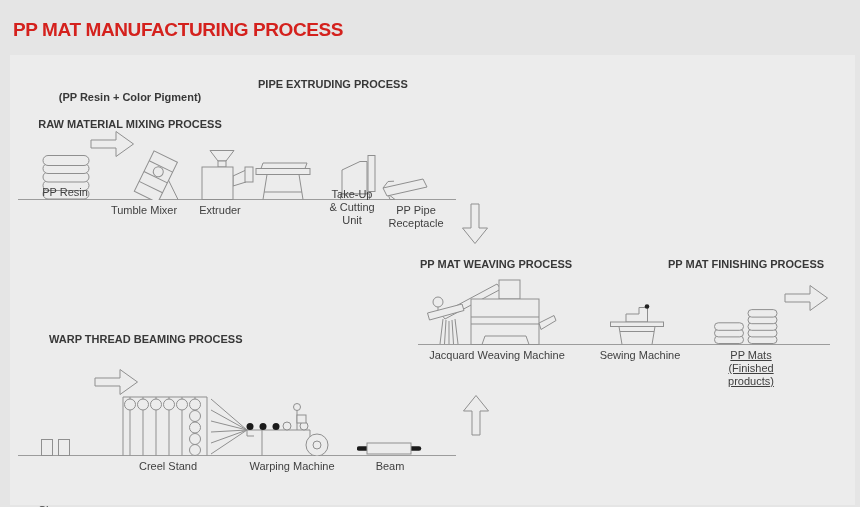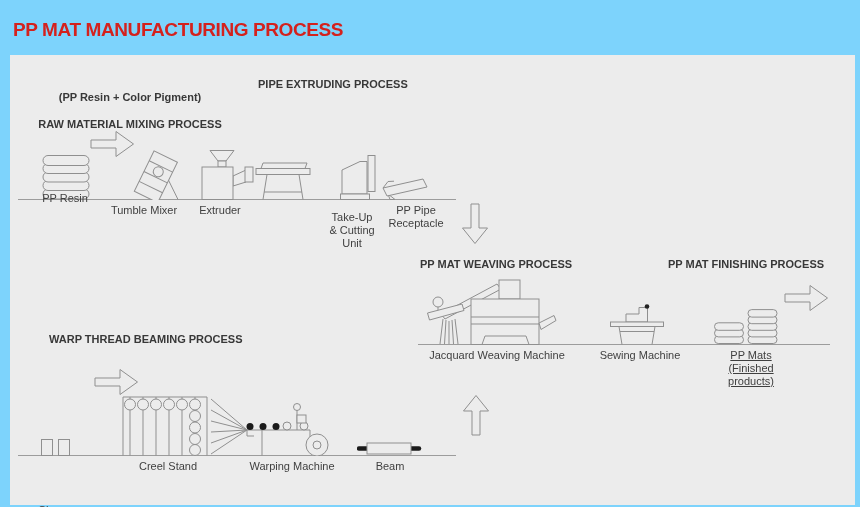--- a/index.html
+++ b/index.html
@@ -1,16 +1,16 @@
 <!DOCTYPE html>
 <html><head>
 <meta charset="utf-8">
 <style>
   html,body{margin:0;padding:0;background:#fff;}
-  #canvas{position:relative;width:860px;height:507px;background:#7dd3fc;overflow:hidden;
+  #canvas{position:relative;width:860px;height:507px;background:#e5e5e5;overflow:hidden;
           font-family:"Liberation Sans","DejaVu Sans",sans-serif;}
   .abs{position:absolute;}
   #panel{left:10px;top:55px;width:845px;height:450px;background:#ececec;}
   #main-title{left:13px;top:19px;font-size:19px;font-weight:bold;color:#d4211d;
               letter-spacing:-0.4px;white-space:nowrap;}
   .section-header{font-size:11px;font-weight:bold;color:#383838;line-height:13.5px;white-space:nowrap;}
   .section-header.centered{text-align:center;white-space:pre-line;}
   .ground{height:1px;background:#9c9c9c;}
   .mlabel{font-size:11px;color:#3f3f3f;line-height:13px;text-align:center;white-space:pre-line;}
   svg{display:block;}
@@ -105,24 +105,24 @@
   <div class="abs" style="left:382px;top:173px;">
     <svg width="48" height="27">
         <g stroke="#8f8f8f" fill="#ececec">
       <polygon points="6,21 13,26.5 8,26.5"></polygon>
       <polygon points="1,15 41,6 45,14 5,23"></polygon>
       <polyline points="1,15 6,8.5 12,8.2" fill="none"></polyline>
         </g>
       </svg>
   </div>
 
-  <div class="abs mlabel" style="left:30px;top:192px;width:70px;">PP Resin</div>
+  <div class="abs mlabel" style="left:30px;top:186px;width:70px;">PP Resin</div>
   <div class="abs mlabel" style="left:104px;top:204px;width:80px;">Tumble Mixer</div>
   <div class="abs mlabel" style="left:185px;top:204px;width:70px;">Extruder</div>
-  <div class="abs mlabel" style="left:317px;top:211px;width:70px;">Take-Up
+  <div class="abs mlabel" style="left:317px;top:188px;width:70px;">Take-Up
 &amp; Cutting
 Unit</div>
   <div class="abs mlabel" style="left:378px;top:204px;width:76px;">PP Pipe
 Receptacle</div>
 
   <div class="abs" style="left:461px;top:203px;">
     <svg width="28" height="42">
         <polygon points="10,1 18,1 18,25 26.5,25 14,40.5 1.5,25 10,25" fill="#ececec" stroke="#8f8f8f" stroke-linejoin="round"></polygon>
       </svg>
   </div>

